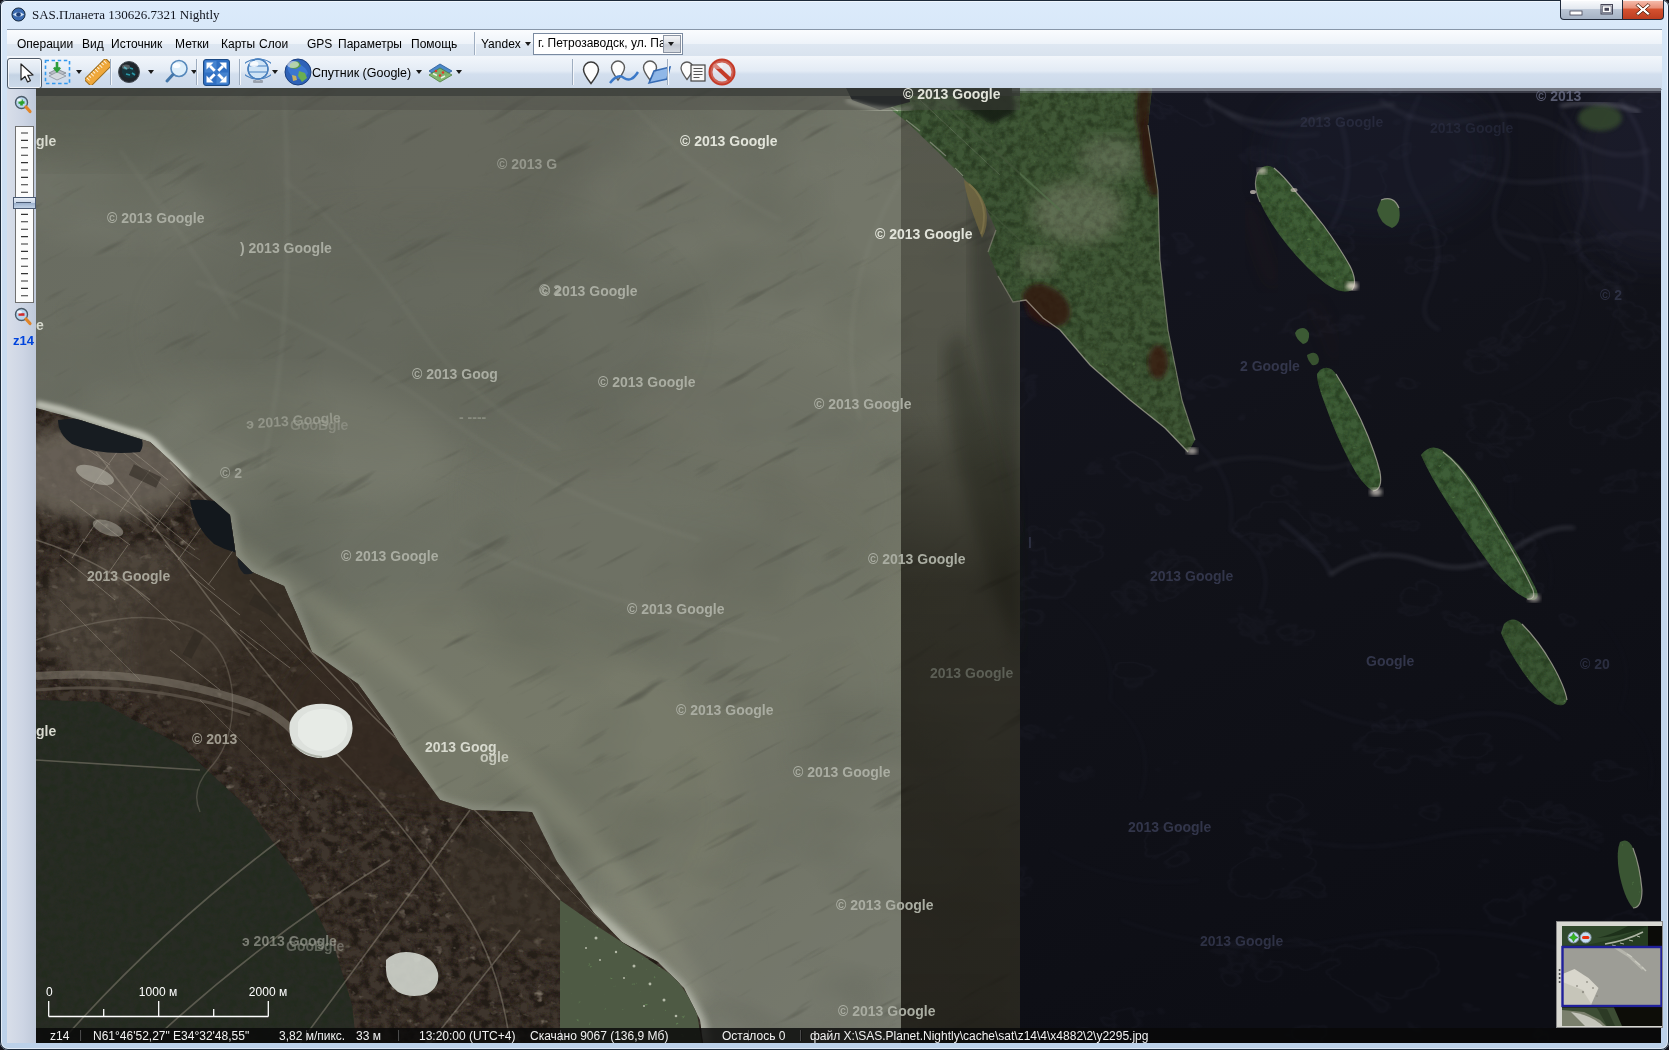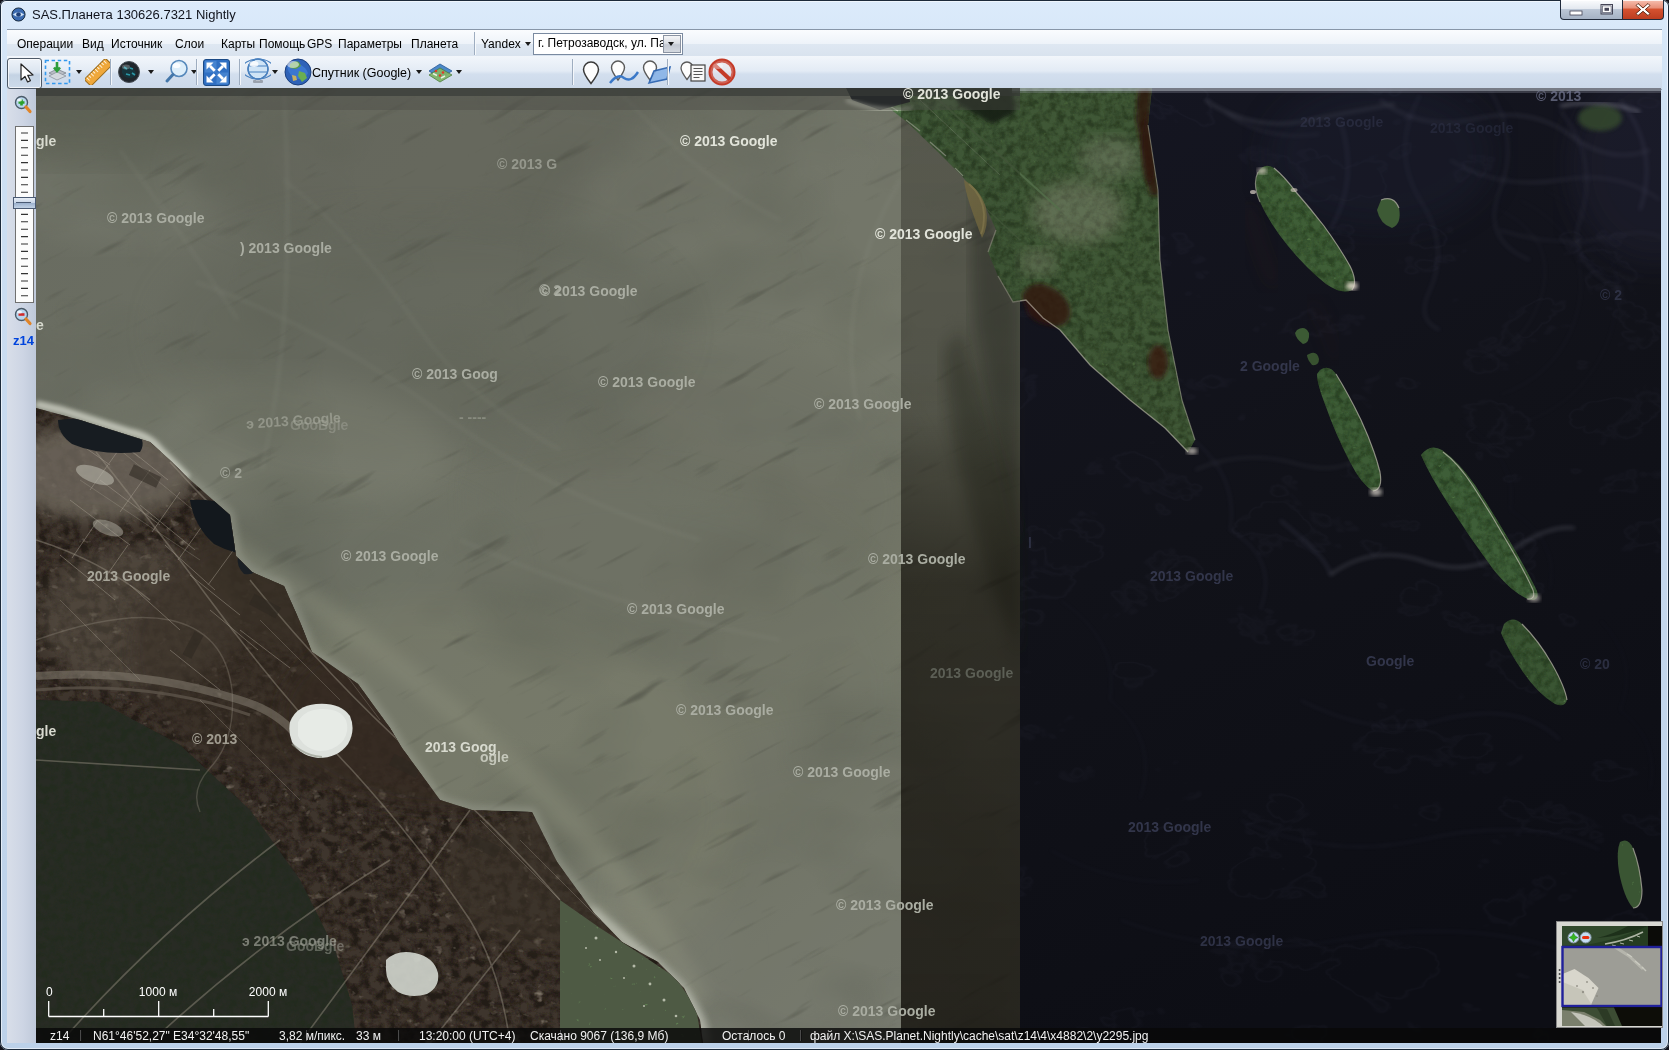--- a/index.html
+++ b/index.html
@@ -2,21 +2,21 @@
 <html><head>
 <meta charset="utf-8">
 <style>
   html,body{margin:0;padding:0;background:#101018;width:1669px;height:1050px;overflow:hidden;}
   body{font-family:"Liberation Sans", sans-serif;}
   #win{position:absolute;left:0;top:0;width:1669px;height:1050px;
        background:linear-gradient(180deg,#dcebfb 0%,#cfe1f4 10%,#c3d6ec 60%,#bcd1e9 100%);
        border-radius:6px 6px 8px 8px;box-shadow:inset 0 0 0 1px #1c2a3a, inset 0 0 0 2px rgba(255,255,255,.55);}
   
   #titlebar{position:absolute;left:0;top:0;width:1669px;height:28px;}
-  #apptitle{position:absolute;left:32px;top:7px;font-size:13px;color:#10131c;}
+  #apptitle{position:absolute;left:32px;top:7px;font-size:13px;color:#10131c;font-family:Liberation Serif, serif;}
   #appicon{position:absolute;left:11px;top:7px;width:15px;height:15px;}
   
   .wbtn{position:absolute;top:0;height:19px;border:1px solid #202a3a;border-top:none;
         background:linear-gradient(180deg,#fbfcfd 0%,#e4e9f0 45%,#bcc7d6 50%,#a5b2c4 100%);box-shadow:inset 0 1px 0 rgba(255,255,255,.8);}
   #btnmin{left:1560px;width:31px;border-radius:0 0 0 4px;}
   #btnmax{left:1592px;width:30px;border-left:none;border-right:none;}
   #btncls{left:1622px;width:40px;border-radius:0 0 4px 0;
         background:linear-gradient(180deg,#f7c0b0 0%,#e8917a 40%,#d4512f 50%,#bc3d20 100%);}
   .wgl{position:absolute;left:0;top:0;width:100%;height:100%;display:flex;align-items:center;justify-content:center;
        color:#fff;font-size:12px;}
@@ -82,26 +82,26 @@
           <svg width="38" height="17" viewBox="0 0 38 17">
             <path d="M14 4 L19 8.5 L24 4 L26 6 L21.3 10 L26 14 L24 16 L19 11.8 L14 16 L12 14 L16.7 10 L12 6 Z" fill="#fff" stroke="#56230f" stroke-width="0.9" transform="translate(0,-1.5)"></path>
           </svg>
         </div>
       </div>
   </div>
   <div id="menubar">
     <div class="mitem" style="left:10px">Операции</div>
     <div class="mitem" style="left:75px">Вид</div>
     <div class="mitem" style="left:104px">Источник</div>
-    <div class="mitem" style="left:168px">Слои</div>
+    <div class="mitem" style="left:168px">Метки</div>
     <div class="mitem" style="left:214px">Карты</div>
-    <div class="mitem" style="left:252px">Помощь</div>
+    <div class="mitem" style="left:252px">Слои</div>
     <div class="mitem" style="left:300px">GPS</div>
     <div class="mitem" style="left:331px">Параметры</div>
-    <div class="mitem" style="left:404px">Планета</div>
+    <div class="mitem" style="left:404px">Помощь</div>
     <div style="position:absolute;left:467px;top:2px;height:23px;width:1px;background:#9eadc0;box-shadow:1px 0 0 #f6f9fc;"></div>
     <div class="mitem" style="left:474px">Yandex</div>
     <div class="dd" style="left:518px;top:12px"></div>
     <div id="combo" style="position:absolute;left:526px;top:3px;width:148px;height:20px;background:#fff;border:1px solid #7a8aa0;">
       <div style="position:absolute;left:4px;top:2px;font-size:12px;color:#000;white-space:nowrap;overflow:hidden;width:132px;">г. Петрозаводск, ул. Па</div>
       <div style="position:absolute;right:1px;top:1px;width:16px;height:16px;background:linear-gradient(180deg,#f4f5f7,#dcdfe4 45%,#c4c9d2 55%,#d4d9e0);border:1px solid #8a93a2;">
         <div class="dd" style="left:4px;top:6px"></div>
       </div>
     </div>
   </div>

